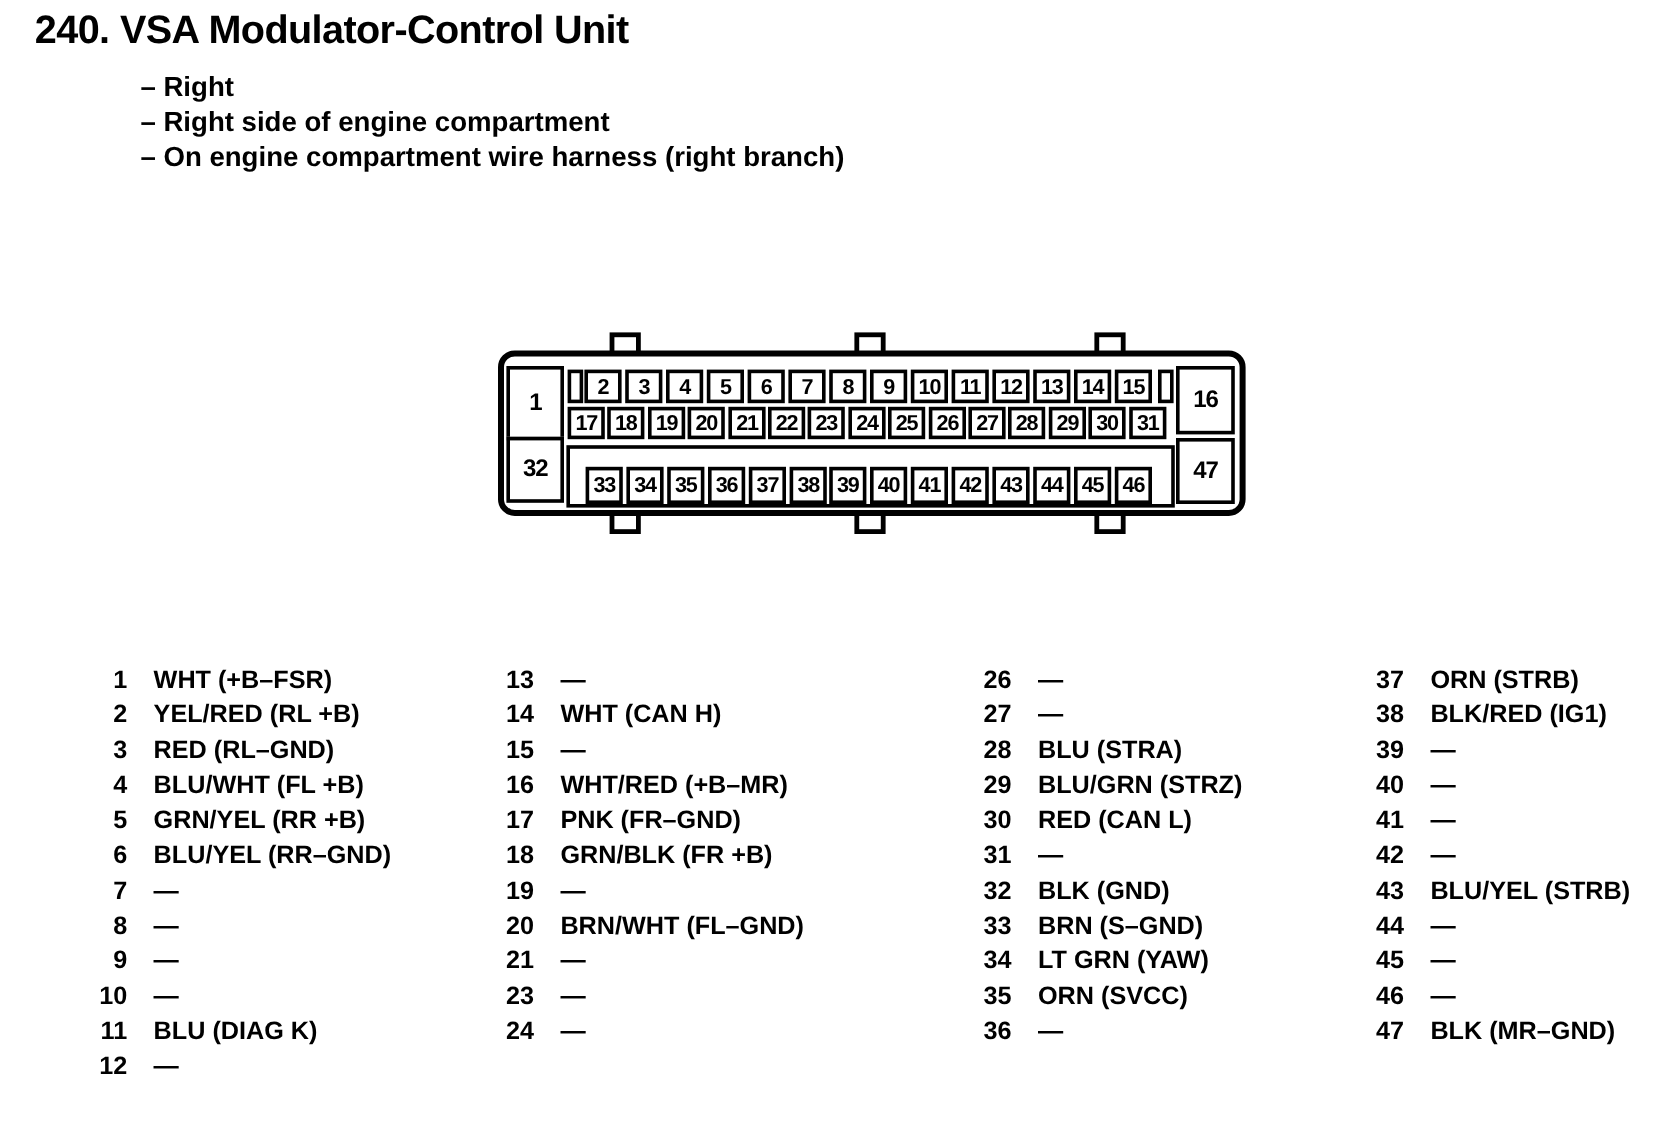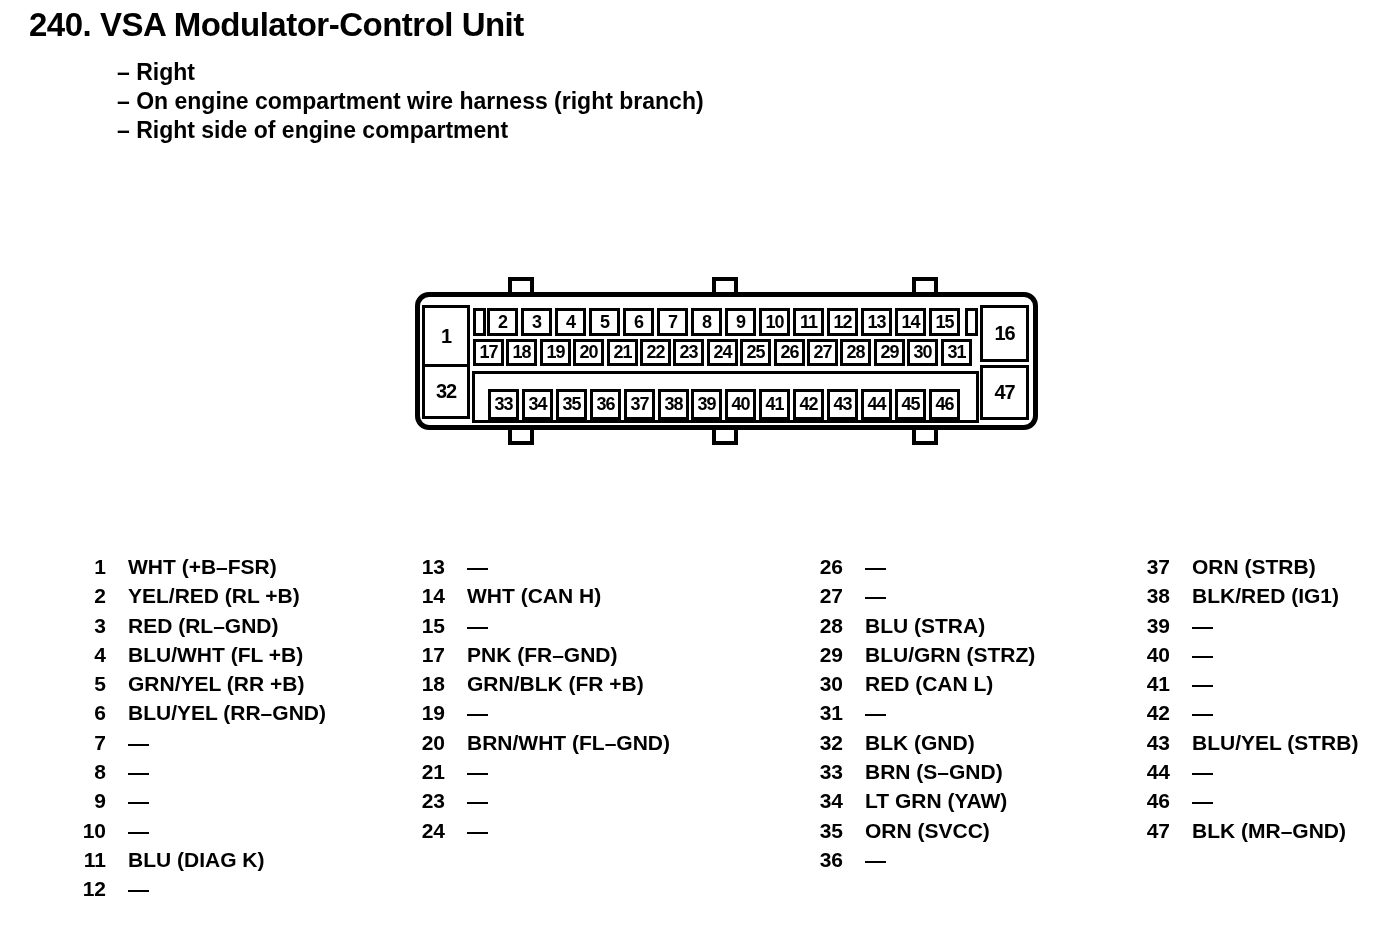--- a/index.html
+++ b/index.html
@@ -110,22 +110,22 @@
 </style>
 </head>
 <body>
 
 <div class="page">
 
   <h1 class="title">240. VSA Modulator-Control Unit</h1>
 
   <ul class="notes">
       <li>– Right</li>
+      <li>– Right side of engine compartment</li>
       <li>– On engine compartment wire harness (right branch)</li>
-      <li>– Right side of engine compartment</li>
     </ul>
 
   <div class="connector">
     <div class="tab top pos-a"></div>
     <div class="tab top pos-b"></div>
     <div class="tab top pos-c"></div>
     <div class="tab bottom pos-a"></div>
     <div class="tab bottom pos-b"></div>
     <div class="tab bottom pos-c"></div>
 
@@ -197,20 +197,21 @@
         <div class="prow"><span class="num">8</span><span class="wire">—</span></div>
         <div class="prow"><span class="num">9</span><span class="wire">—</span></div>
         <div class="prow"><span class="num">10</span><span class="wire">—</span></div>
         <div class="prow"><span class="num">11</span><span class="wire">BLU (DIAG K)</span></div>
         <div class="prow"><span class="num">12</span><span class="wire">—</span></div>
       </div>
       <div class="pcol c2">
         <div class="prow"><span class="num">13</span><span class="wire">—</span></div>
         <div class="prow"><span class="num">14</span><span class="wire">WHT (CAN H)</span></div>
         <div class="prow"><span class="num">15</span><span class="wire">—</span></div>
+        <div class="prow"><span class="num">16</span><span class="wire">WHT/RED (+B–MR)</span></div>
         <div class="prow"><span class="num">17</span><span class="wire">PNK (FR–GND)</span></div>
         <div class="prow"><span class="num">18</span><span class="wire">GRN/BLK (FR +B)</span></div>
         <div class="prow"><span class="num">19</span><span class="wire">—</span></div>
         <div class="prow"><span class="num">20</span><span class="wire">BRN/WHT (FL–GND)</span></div>
         <div class="prow"><span class="num">21</span><span class="wire">—</span></div>
         <div class="prow"><span class="num">23</span><span class="wire">—</span></div>
         <div class="prow"><span class="num">24</span><span class="wire">—</span></div>
       </div>
       <div class="pcol c3">
         <div class="prow"><span class="num">26</span><span class="wire">—</span></div>
@@ -227,18 +228,19 @@
       </div>
       <div class="pcol c4">
         <div class="prow"><span class="num">37</span><span class="wire">ORN (STRB)</span></div>
         <div class="prow"><span class="num">38</span><span class="wire">BLK/RED (IG1)</span></div>
         <div class="prow"><span class="num">39</span><span class="wire">—</span></div>
         <div class="prow"><span class="num">40</span><span class="wire">—</span></div>
         <div class="prow"><span class="num">41</span><span class="wire">—</span></div>
         <div class="prow"><span class="num">42</span><span class="wire">—</span></div>
         <div class="prow"><span class="num">43</span><span class="wire">BLU/YEL (STRB)</span></div>
         <div class="prow"><span class="num">44</span><span class="wire">—</span></div>
+        <div class="prow"><span class="num">45</span><span class="wire">—</span></div>
         <div class="prow"><span class="num">46</span><span class="wire">—</span></div>
         <div class="prow"><span class="num">47</span><span class="wire">BLK (MR–GND)</span></div>
       </div>
     </div>
 
 </div>
 
 </body></html>

